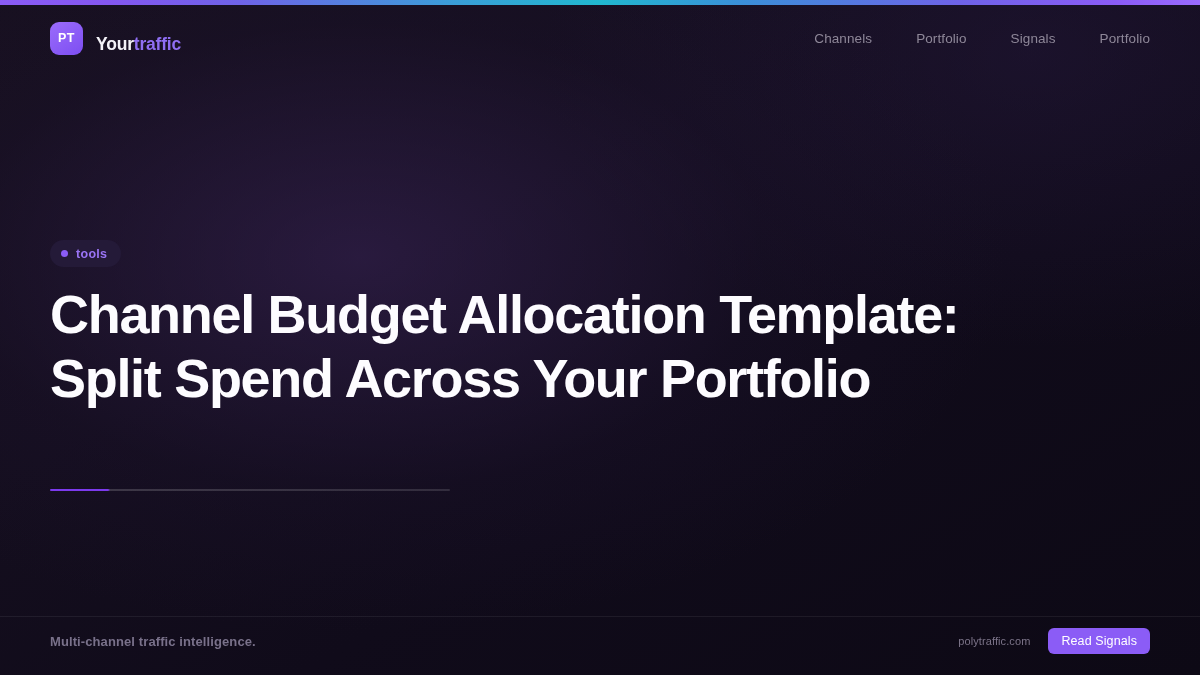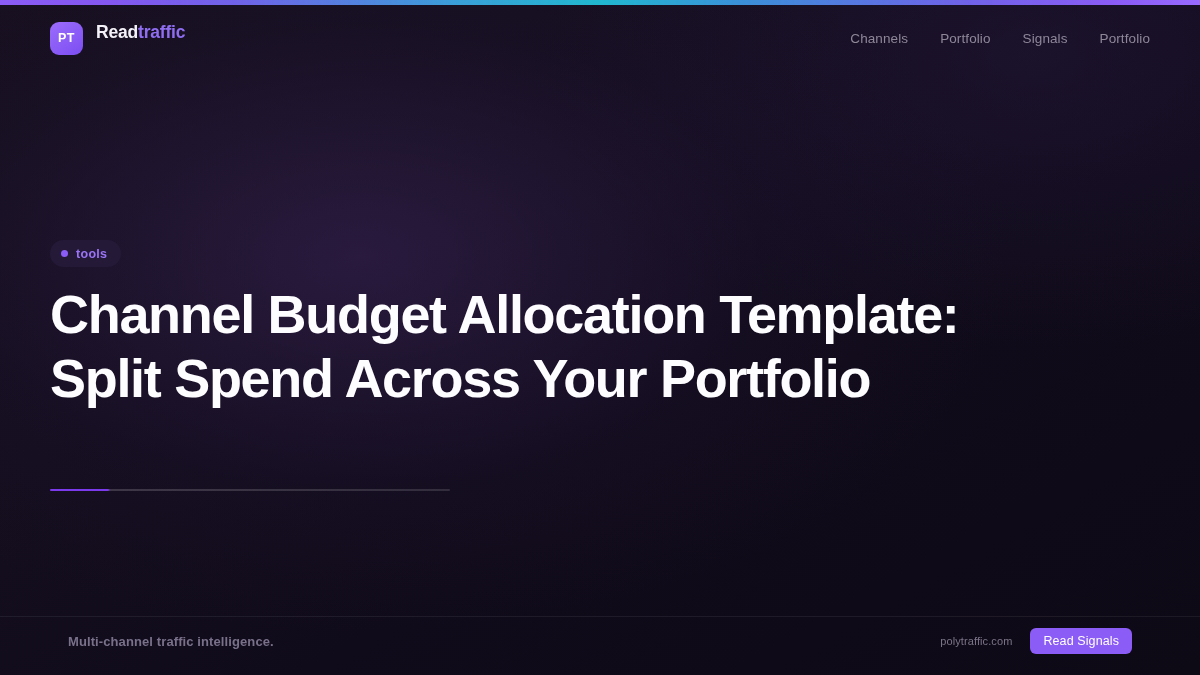--- a/index.html
+++ b/index.html
@@ -32,33 +32,33 @@
   }
 
   
   .header {
     position:absolute; top:5px; left:0;
     width:1200px; height:66px;
     display:flex; align-items:center;
     justify-content:space-between;
     padding:0 50px;
   }
-  .brand { display:flex; align-items:flex-start; gap:13px; }
+  .brand { display:flex; align-items:flex-end; gap:13px; }
   .logo-mark {
     width:33px; height:33px; border-radius:9px;
     background:linear-gradient(145deg, #9b6cfb 0%, #7d4ef2 100%);
     display:flex; align-items:center; justify-content:center;
     color:#ffffff; font-size:12.5px; font-weight:700;
     letter-spacing:0.4px;
   }
   .wordmark { font-size:17.5px; font-weight:700; letter-spacing:-0.2px; }
   .wm-a { color:#f4f2f8; }
   .wm-b { color:#8f6ef2; }
 
-  .nav { display:flex; align-items:center; gap:32px; }
+  .nav { display:flex; align-items:center; gap:44px; }
   .nav-link {
     color:#8e8798; font-size:13.5px; font-weight:400;
     letter-spacing:0.1px; white-space:nowrap;
   }
 
   
   .hero { position:absolute; top:0; left:0; width:1200px; height:616px;margin-top:32px; }
 
   .badge {
     position:absolute; left:50px; top:208px;
@@ -93,21 +93,21 @@
     border-radius:2px;
   }
 
   
   .footer {
     position:absolute; left:0; top:616px;
     width:1200px; height:49px;
     border-top:1px solid rgba(255,255,255,0.065);
     display:flex; align-items:center;
     justify-content:space-between;
-    padding:0 68px;
+    padding:0 50px;
   }
   .footer-tag {
     color:#79718a; font-size:13px; font-weight:700;
     letter-spacing:0.1px;
   }
   .footer-right { display:flex; align-items:center; gap:18px; }
   .footer-url { color:#7c7489; font-size:11px; letter-spacing:0.1px; }
   .cta {
     height:26px; padding:0 13px;
     display:flex; align-items:center;
@@ -121,21 +121,21 @@
 <body>
 
 <div id="page">
 
   <div class="top-rule"></div>
 
   <div class="header">
     <div class="brand">
       <div class="logo-mark">PT</div>
       <div class="wordmark">
-        <span class="wm-a">Read</span><span class="wm-b">traffic</span>
+        <span class="wm-a">Your</span><span class="wm-b">traffic</span>
       </div>
     </div>
 
     <div class="nav">
       <a class="nav-link">Channels</a>
       <a class="nav-link">Portfolio</a>
       <a class="nav-link">Signals</a>
       <a class="nav-link">Portfolio</a>
     </div>
   </div>

